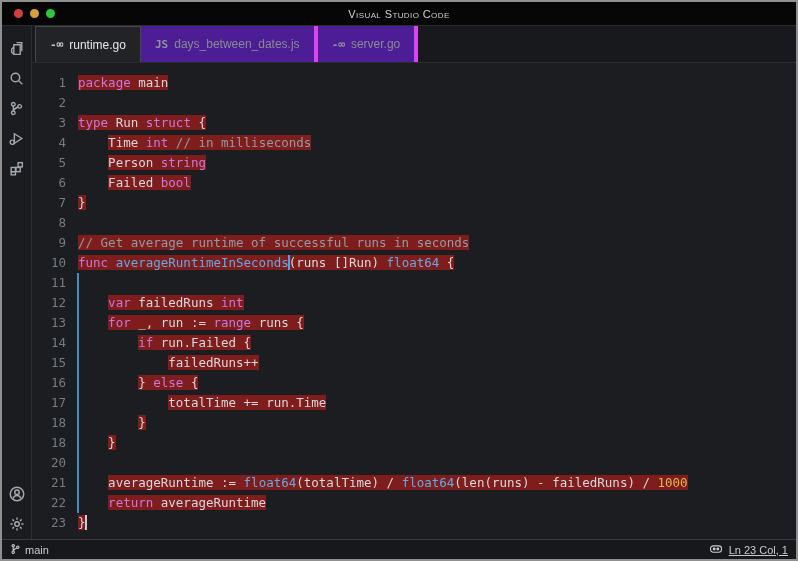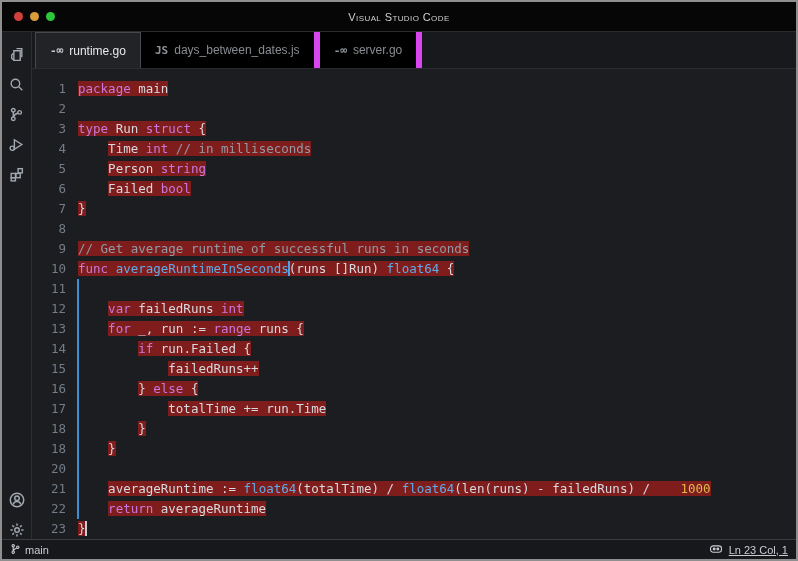--- a/index.html
+++ b/index.html
@@ -5,21 +5,21 @@
   * { margin:0; padding:0; box-sizing:border-box; }
   html,body { background:#2a2a2a; }
   .window {
     position:relative; width:798px; height:561px;
     background:#1c1d21; border:2px solid #8f8f8f;
     font-family:"Liberation Sans", sans-serif;
     overflow:hidden;
   }
   
   .titlebar {
-    height:30px; background:#060607; display:flex; align-items:center;
+    height:24px; background:#060607; display:flex; align-items:center;
     position:relative; border-bottom:1px solid #2a2b2e;text-decoration:underline;
   }
   .lights { display:flex; gap:7px; margin-left:12px; }
   .light { width:9px; height:9px; border-radius:50%; }
   .title {
     position:absolute; left:0; right:0; text-align:center;
     color:#cfd0d2; font-size:11px; font-variant:small-caps; letter-spacing:.4px;
   }
   
   .body { display:flex; height:521px; }
@@ -31,42 +31,42 @@
   .ab-icon svg { stroke:#a2a8b0; fill:none; stroke-width:1.3; }
   .ab-spacer { flex:1; }
   .editor-col { flex:1; display:flex; flex-direction:column; min-width:0; }
   
   .tabbar {
     height:37px; background:#18191c; display:flex; align-items:stretch;
     border-bottom:1px solid #2b2c30; padding-left:3px;
   }
   .tab {
     display:flex; align-items:center; gap:6px; padding:0 14px;
-    font-size:12px; color:#888c92; border-right:6px solid #d946ef;
-    background:#000000; white-space:nowrap;
+    font-size:12px; color:#888c92; border-right:4px solid #d946ef;
+    background:#4c1d95; white-space:nowrap;
   }
   .tab.active {
     background:#222327; color:#e6e8ea; border:1px solid #46484e; border-bottom:none;
   }
   .tab-icon { font-size:11px; font-weight:bold; color:#8d939a;
     font-family:"DejaVu Sans Mono", monospace; }
   .tab.active .tab-icon { color:#c3c7cc; }
   
   .editor { flex:1; position:relative; background:#1c1d21; overflow:hidden; padding-top:10px; }
   .line { display:flex; height:20px; line-height:20px;
     font-family:"DejaVu Sans Mono", monospace; font-size:12.5px; }
   .ln { width:40px; text-align:right; padding-right:6px; color:#747c87; flex:none; }
   .lt { padding-left:6px; white-space:pre; }
   .chunk { background:#7f1d1d; }
   .ind { background:transparent; }
   .tok-kw { color:#c678dd; }
   .tok-pl { color:#d6d9de; }
   .tok-cm { color:#929aa5; }
   .tok-fn { color:#5fabe8; }
-  .tok-num { color:#e0b94f;margin-left:23px; }
+  .tok-num { color:#e0b94f; }
   .caret { display:inline-block; width:2px; height:15px; background:#4fa3e3;
     vertical-align:middle; margin:0 -1px; position:relative; top:-1px; }
   .caret.white { background:#c9cdd4; }
   .indent-guide { position:absolute; width:2px; background:#3d8fd1; left:45px; }
   
   .copilot-btn {
     position:absolute; left:78px; top:529px; width:66px; height:27px;
     background:#69b2f2; border-radius:9px; display:flex; align-items:center;
     justify-content:center; gap:5px; color:#f2f7fc; font-size:11px; font-weight:bold;
     box-shadow:0 0 0 1px rgba(0,0,0,.25); z-index:5;margin-top:34px;

